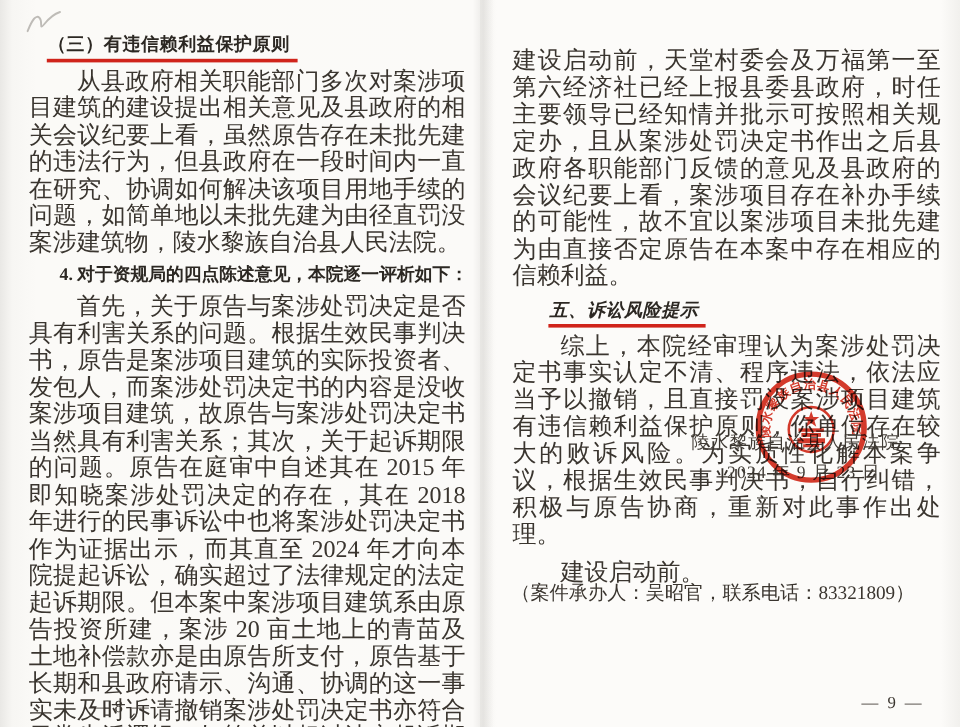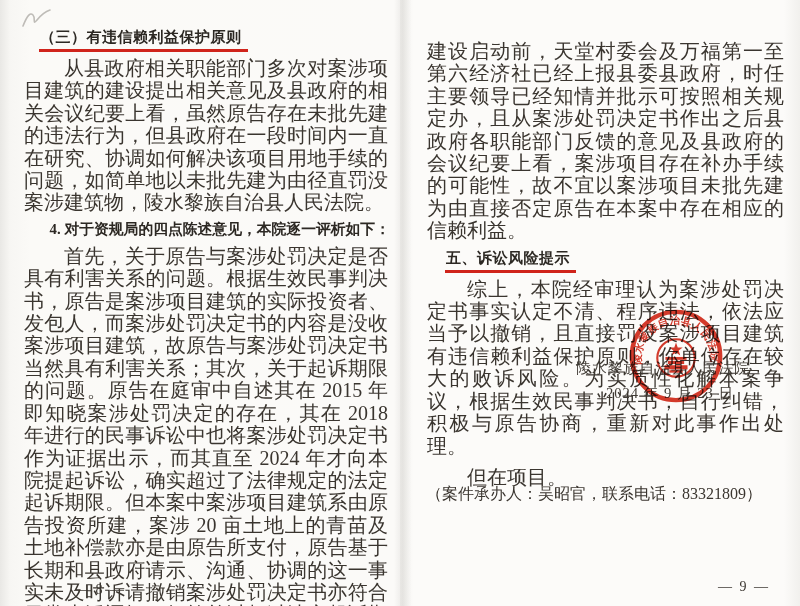--- a/index.html
+++ b/index.html
@@ -38,21 +38,21 @@
   .hd{
     font-weight:bold;color:#2c2823;font-size:15px;letter-spacing:0.5px;
     display:inline-block;
   }
   .u-red{
     border-bottom:3.6px solid #d0241b;
     padding:0 6px 2px 1px;
   }
   .h1-left{margin-left:19px;}
   .h2-row{margin:7px 0 5px 0;}
-  .h2-left{margin-left:22px;}
+  .h2-left{margin-left:34px;font-style:italic;}
   .subhead{
     font-weight:bold;color:#2c2823;text-indent:2em;font-size:14.8px;line-height:23px;
     margin:4px 0 3px 0;text-align:left;
   }
   .closing{margin-top:9px;}
   .pagenum{
     position:absolute;font-size:14px;color:#3a352f;letter-spacing:2px;
   }
   .pagenum-8{left:74px;bottom:8px;}
   .pagenum-9{right:30px;bottom:11px;}
@@ -100,21 +100,21 @@
   <div class="page page-right">
 
     <p>建设启动前，天堂村委会及万福第一至第六经济社已经上报县委县政府，时任主要领导已经知情并批示可按照相关规定办，且从案涉处罚决定书作出之后县政府各职能部门反馈的意见及县政府的会议纪要上看，案涉项目存在补办手续的可能性，故不宜以案涉项目未批先建为由直接否定原告在本案中存在相应的信赖利益。</p>
 
     <div class="h2-row">
       <span class="hd u-red h2-left">五、诉讼风险提示</span>
     </div>
 
     <p class="indent">综上，本院经审理认为案涉处罚决定书事实认定不清、程序违法，依法应当予以撤销，且直接罚没案涉项目建筑有违信赖利益保护原则，你单位存在较大的败诉风险。为实质性化解本案争议，根据生效民事判决书，自行纠错，积极与原告协商，重新对此事作出处理。</p>
 
-    <p class="indent closing">但在项目。</p>
+    <p class="indent closing">建设启动前。</p>
 
     <div class="sig-court">陵水黎族自治县人民法院</div>
 
     <div class="sig-date">2024 年 9 月 23 日</div>
 
     <svg class="seal" viewBox="0 0 100 100">
       <defs>
         <path id="sealArc" d="M 14.5,61.5 A 36.5,36.5 0 1 1 85.5,61.5" fill="none"></path>
       </defs>
       <circle cx="50" cy="50" r="46" fill="none" stroke="#d32a1a" stroke-width="4.6"></circle>

